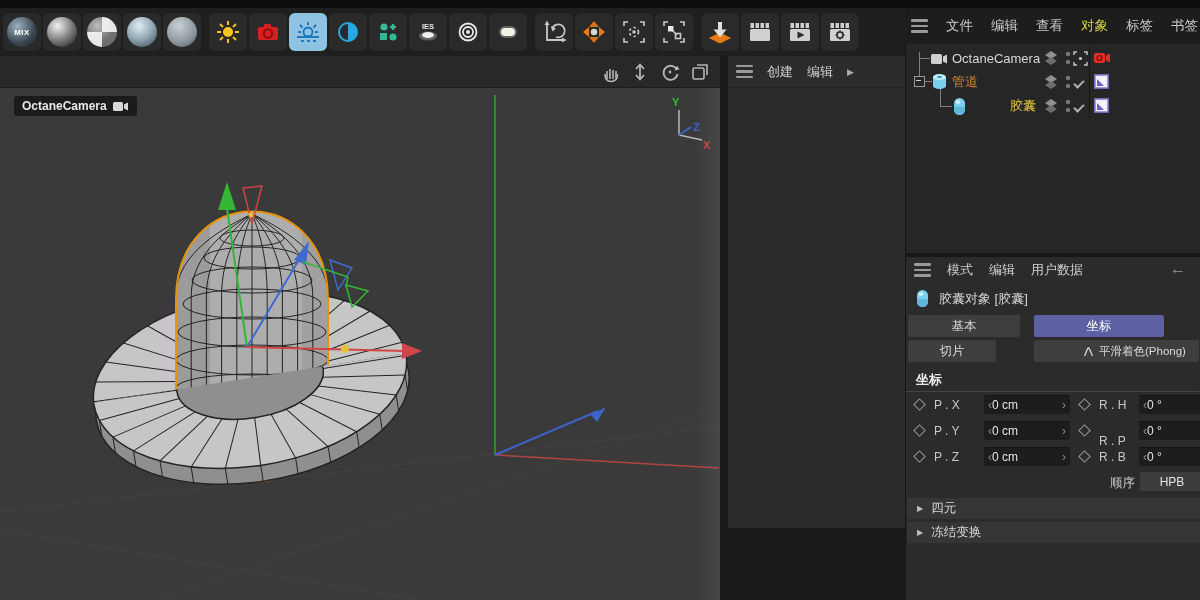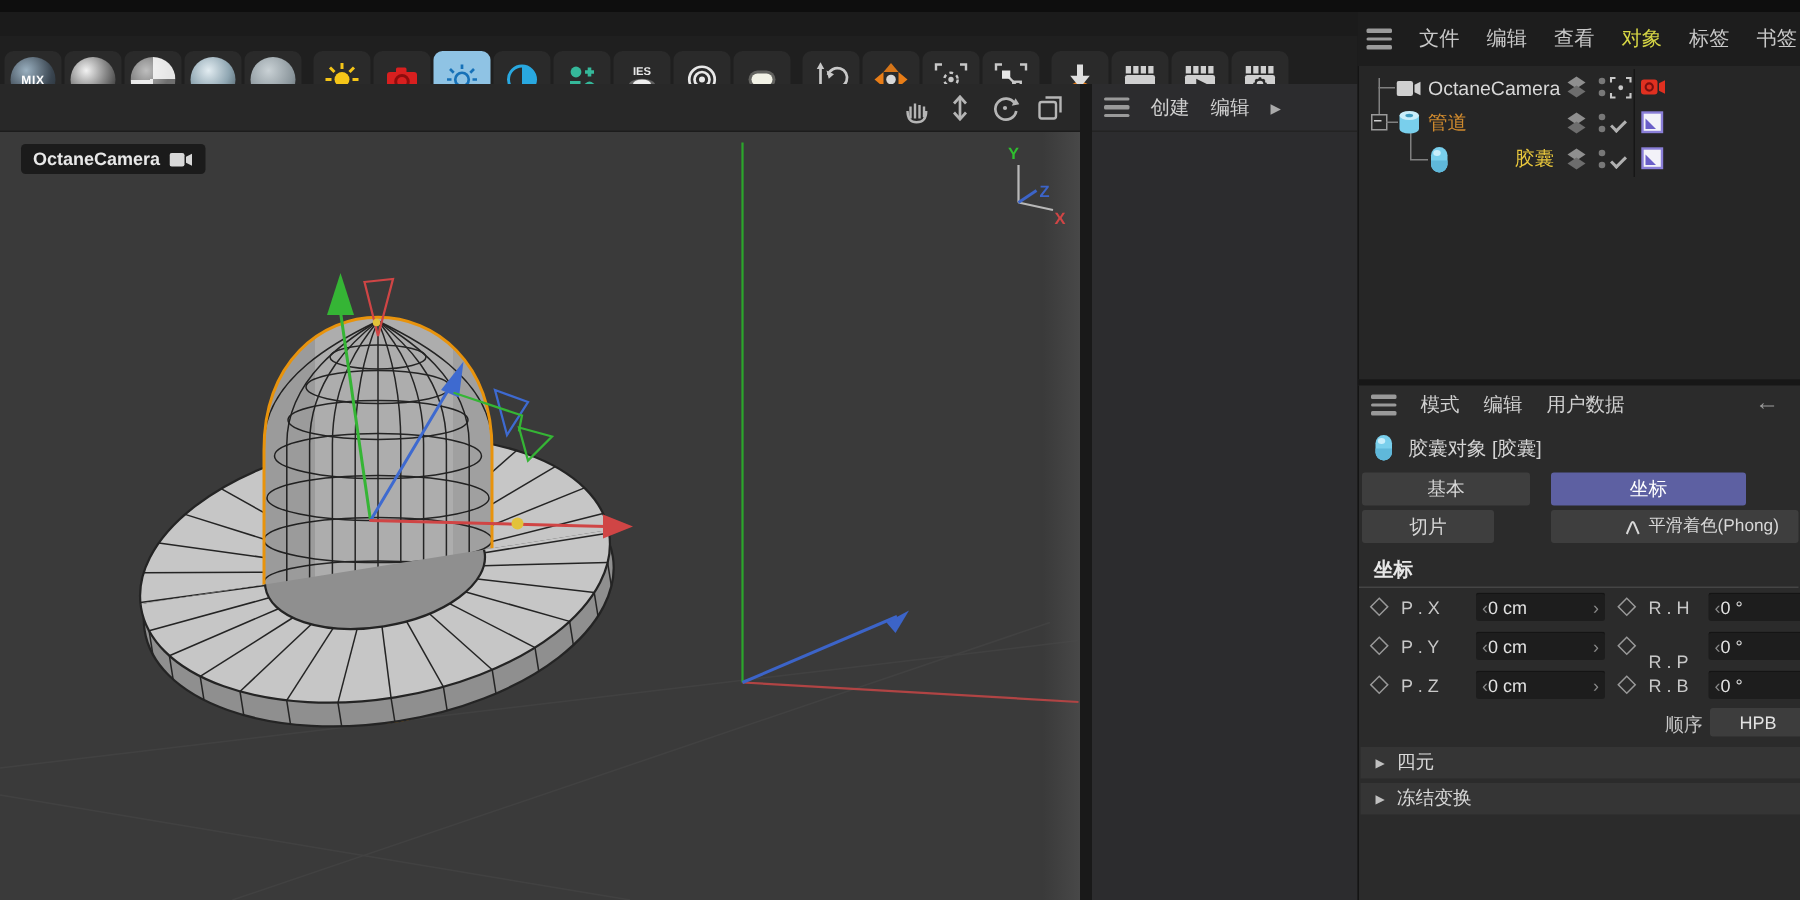--- a/index.html
+++ b/index.html
@@ -2,21 +2,21 @@
 <html><head>
 <meta charset="utf-8">
 <style>
   html,body{margin:0;padding:0;background:#111;}
   .stage{position:relative;width:1200px;height:600px;overflow:hidden;background:#1b1b1b;
          font-family:"Liberation Sans",sans-serif;color:#ccc;-webkit-font-smoothing:antialiased;}
   .abs{position:absolute;}
 
   
   .topstrip{left:0;top:0;width:1200px;height:8px;background:#0e0e0e;}
-  .toolbar{left:0;top:8px;width:905px;height:48px;background:#1f1f1f;display:flex;align-items:flex-end;padding-left:2px;box-sizing:border-box;margin-top:16px;}
+  .toolbar{left:0;top:8px;width:905px;height:48px;background:#1f1f1f;display:flex;align-items:center;padding-left:2px;box-sizing:border-box;}
   .tb-tile{width:38px;height:38px;margin:0 1px;background:#2a2a2a;border-radius:6px;display:flex;align-items:center;justify-content:center;flex:0 0 auto;}
   .tb-tile.sel{background:#8fc3e4;}
   .tb-sep{width:6px;flex:0 0 auto;}
   .sph{width:30px;height:30px;border-radius:50%;display:flex;align-items:center;justify-content:center;}
   .mixs{background:radial-gradient(circle at 35% 30%,#9ab0c0,#3a4550 60%,#202830);}
   .mixlbl{font-size:8px;font-weight:bold;color:#fff;letter-spacing:.5px;}
   .s1{background:radial-gradient(circle at 35% 30%,#f2f2f2,#8a8a8a 45%,#303030 85%);}
   .s2{background:radial-gradient(circle at 35% 30%,rgba(255,255,255,.55),rgba(0,0,0,0) 55%),
        conic-gradient(#e6e6e6 0 25%,#6f6f6f 0 50%,#e6e6e6 0 75%,#6f6f6f 0);}
   .s3{background:radial-gradient(circle at 40% 30%,#e2ecf1,#8fa6b2 50%,#46565f 90%);}
@@ -25,21 +25,21 @@
   
   .vp-topbar{left:0;top:56px;width:720px;height:32px;background:#282828;border-bottom:1px solid #1c1c1c;box-sizing:border-box;}
   .vp-nav{position:absolute;right:8px;top:4px;display:flex;gap:6px;}
   .vp-nav span{width:24px;height:24px;display:flex;align-items:center;justify-content:center;}
   .viewport{left:0;top:88px;width:720px;height:512px;background:#3a3a3a;}
   .camlabel{position:absolute;left:14px;top:8px;background:rgba(22,22,22,.85);border-radius:3px;
             padding:3px 8px;font-size:12px;font-weight:bold;color:#e8e8e8;display:flex;align-items:center;gap:6px;}
 
   
   .vsep{left:720px;top:56px;width:8px;height:544px;background:#191919;}
-  .midpanel{left:728px;top:56px;width:177px;height:544px;background:#2c2c2e;}
+  .midpanel{left:728px;top:56px;width:177px;height:472px;background:#2c2c2e;}
   .midmenu{position:absolute;left:0;top:0;width:177px;height:32px;display:flex;align-items:center;gap:14px;
            padding-left:8px;box-sizing:border-box;font-size:13px;color:#d0d0d0;border-bottom:1px solid #232323;}
   .morearrow{font-size:9px;color:#aaa;}
 
   
   .burger{display:inline-flex;flex-direction:column;gap:3px;}
   .burger i{display:block;width:17px;height:2.4px;background:#9a9a9a;border-radius:1px;}
 
   
   .rmenubar{left:905px;top:8px;width:295px;height:36px;background:#1d1d1d;display:flex;align-items:center;gap:18px;

